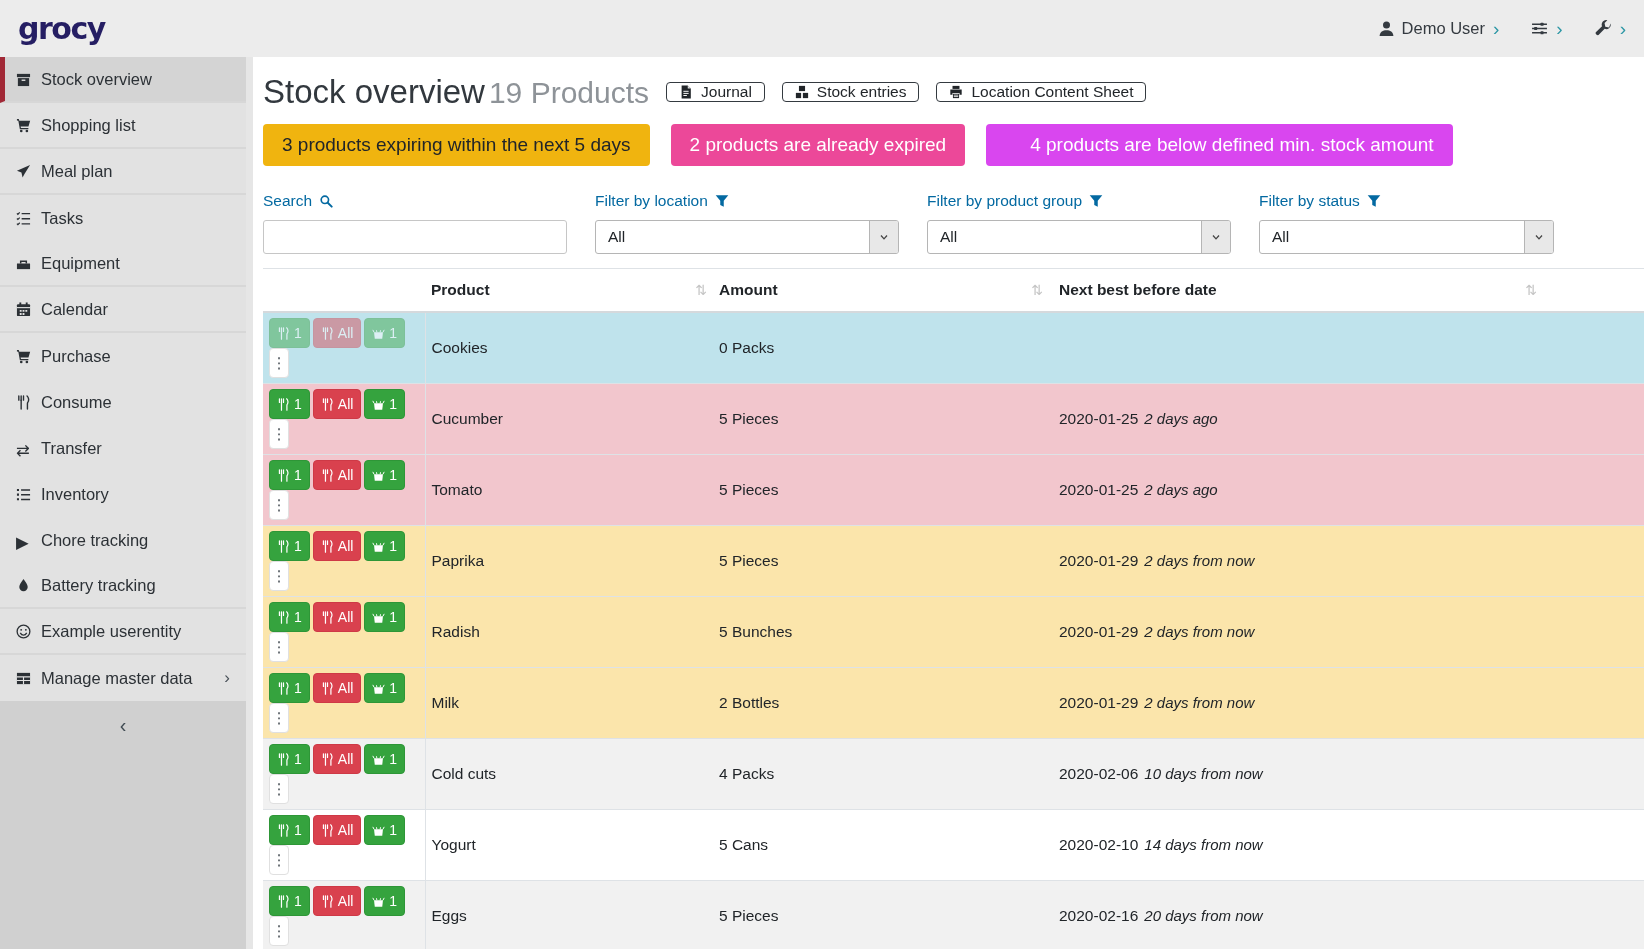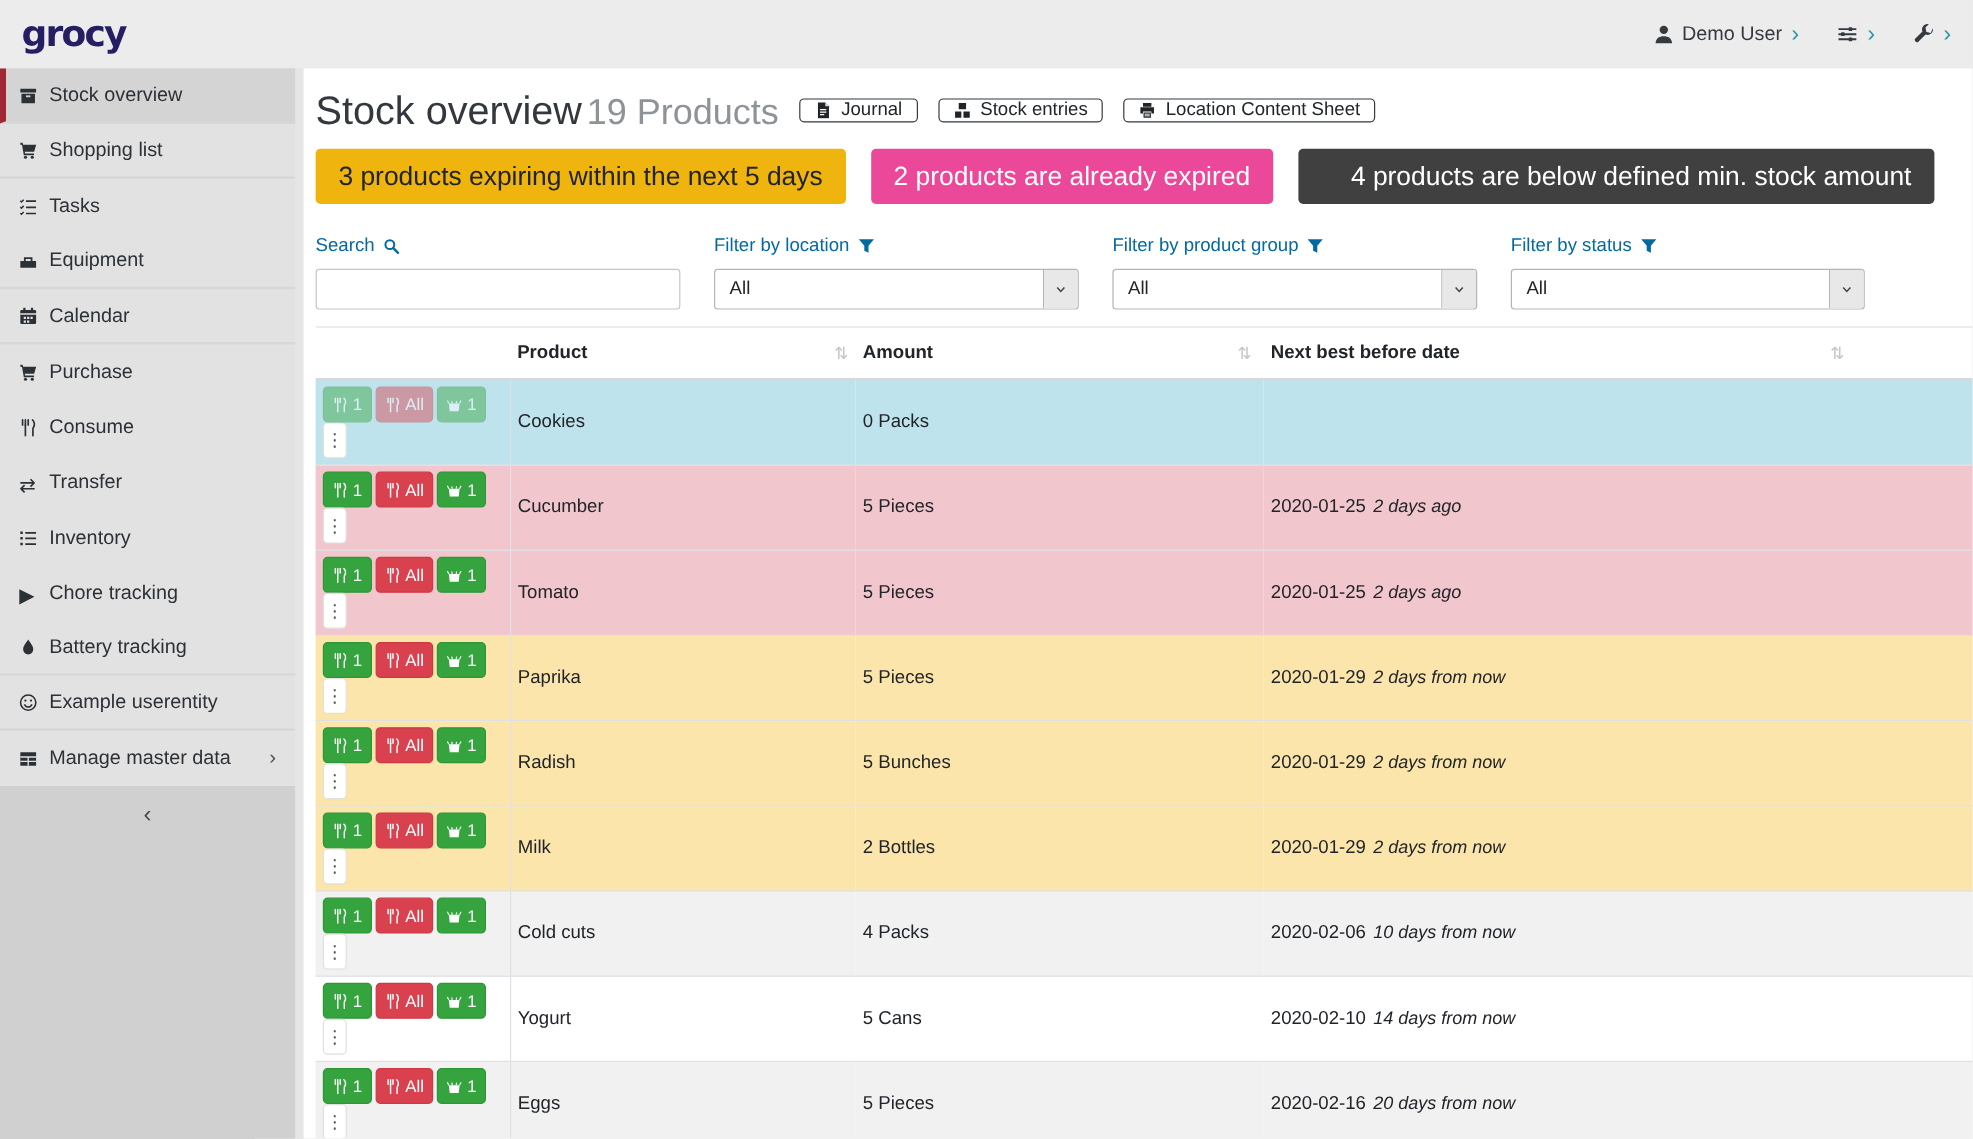--- a/index.html
+++ b/index.html
@@ -27,21 +27,21 @@
 
   
   .page-head { display:flex; align-items:center; gap:17px; margin-top:2px; }
   .page-title { font-size:33px; font-weight:400; color:#32383e; margin:0; }
   .page-count { font-size:30px; color:#8e9398; margin-left:4px; }
   .hbtn { display:inline-flex; align-items:center; gap:8px; background:#fff; border:1px solid #343a40; border-radius:4px; padding:0 12px; font-size:15.5px; color:#212529; cursor:pointer; font-family:inherit; }
   .hbtn .ic { color:#212529; }
 
   
   .banners { display:flex; gap:21px; margin-top:13px; }
-  .banner { border-radius:4px; padding:10px 19px; font-size:22px; cursor:pointer; white-space:nowrap; }
+  .banner { border-radius:4px; padding:10px 19px; font-size:19px; cursor:pointer; white-space:nowrap; }
 
   
   .filters { display:flex; gap:28px; margin-top:26px; }
   .filter { width:304px; }
   .filter:last-child { width:295px; }
   .filter-label { display:flex; align-items:center; gap:7px; font-size:15.5px; color:#0369a1; margin-bottom:10px; }
   .search-input { width:100%; height:34px; border:1px solid #c6c6c6; border-radius:3px; padding:0 10px; font-size:15px; font-family:inherit; }
   .select { height:34px; border:1px solid #b5b5b5; border-radius:3px; background:#fff; display:flex; justify-content:space-between; cursor:pointer; }
   .select-value { padding:7px 0 0 12px; font-size:15.5px; color:#212529; }
   .select-addon { width:29px; background:#e8e8e8; border-left:1px solid #b5b5b5; display:flex; align-items:center; justify-content:center; border-radius:0 2px 2px 0; color:#444; }
@@ -126,20 +126,28 @@
           <div class="side-item divided">
             <span class="ic">
               <svg viewBox="0 0 16 16" fill="currentColor">
                 <path d="M1 1h2l.5 1.8h11.6L13.3 9H4.9l.4 1.6h7.9v1.5H4.1L2.5 3 1 2.7z"></path>
                 <circle cx="5.6" cy="13.9" r="1.4"></circle>
                 <circle cx="11.6" cy="13.9" r="1.4"></circle>
               </svg>
             </span>
             <span class="side-label">Shopping list</span>
           </div>
+          <div class="side-item divided">
+            <span class="ic">
+              <svg viewBox="0 0 16 16" fill="currentColor">
+                <polygon points="15,1 1,7.2 5.8,9 7,14.5 9.2,10.3 15,1"></polygon>
+              </svg>
+            </span>
+            <span class="side-label">Meal plan</span>
+          </div>
           <div class="side-item">
             <span class="ic">
               <svg viewBox="0 0 16 16" fill="currentColor">
                 <path d="M1 2.5l1 1 2-2M1 8l1 1 2-2M1 13.5l1 1 2-2" stroke="currentColor" fill="none" stroke-width="1.3"></path>
                 <path d="M6 2h9v1.5H6zM6 7.5h9V9H6zM6 13h9v1.5H6z"></path>
               </svg>
             </span>
             <span class="side-label">Tasks</span>
           </div>
           <div class="side-item divided">
@@ -269,21 +277,21 @@
                 <path d="M5.5 11.6h5M5.5 13.2h5" stroke="#fff" stroke-width=".9"></path>
               </svg>
             </span>
           <span>Location Content Sheet</span>
         </button>
       </div>
 
       <div class="banners">
           <div class="banner" style="background: rgb(240, 180, 15); color: rgb(33, 37, 41);">3 products expiring within the next 5 days</div>
           <div class="banner" style="background: #ec4899; color: rgb(255, 255, 255);">2 products are already expired</div>
-          <div class="banner" style="background: #404040; color: rgb(255, 255, 255); padding-left: 44px;">4 products are below defined min. stock amount</div>
+          <div class="banner" style="background: #d946ef; color: rgb(255, 255, 255); padding-left: 44px;">4 products are below defined min. stock amount</div>
         </div>
 
       <div class="filters">
         <div class="filter">
           <div class="filter-label">
             <span>Search</span>
             <span class="ic ic14">
                 <svg viewBox="0 0 16 16">
                   <circle cx="6.7" cy="6.7" r="4.2" fill="none" stroke="currentColor" stroke-width="1.9"></circle>
                   <path d="M10 10l4.5 4.5" stroke="currentColor" stroke-width="2.2" stroke-linecap="round"></path>

